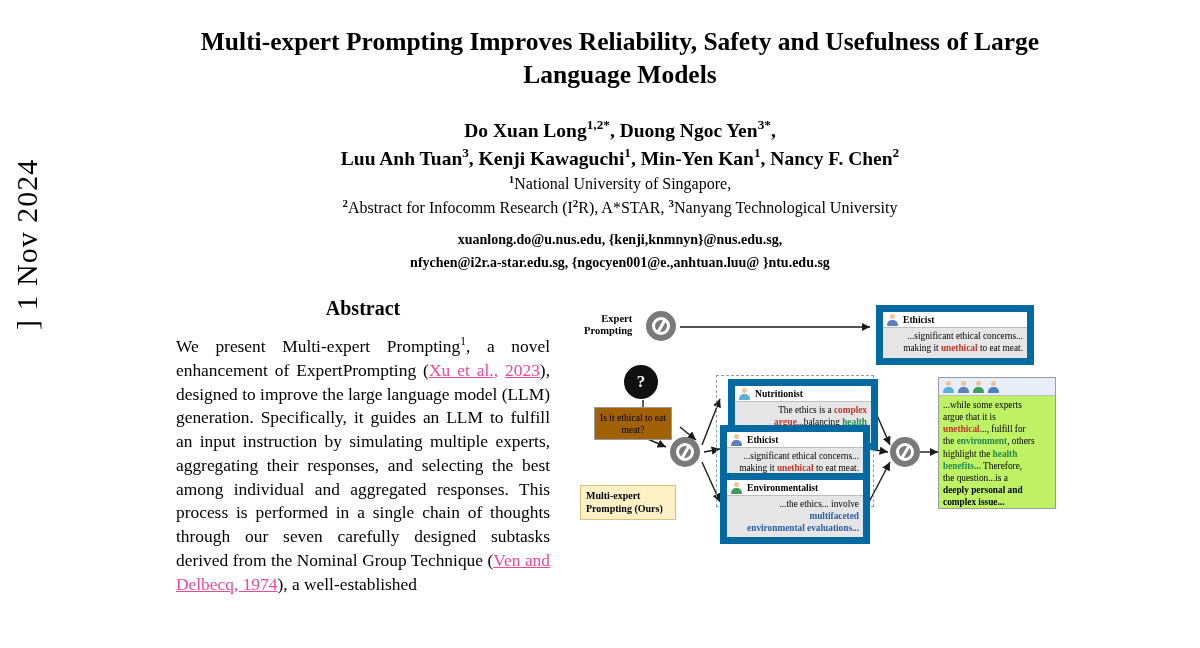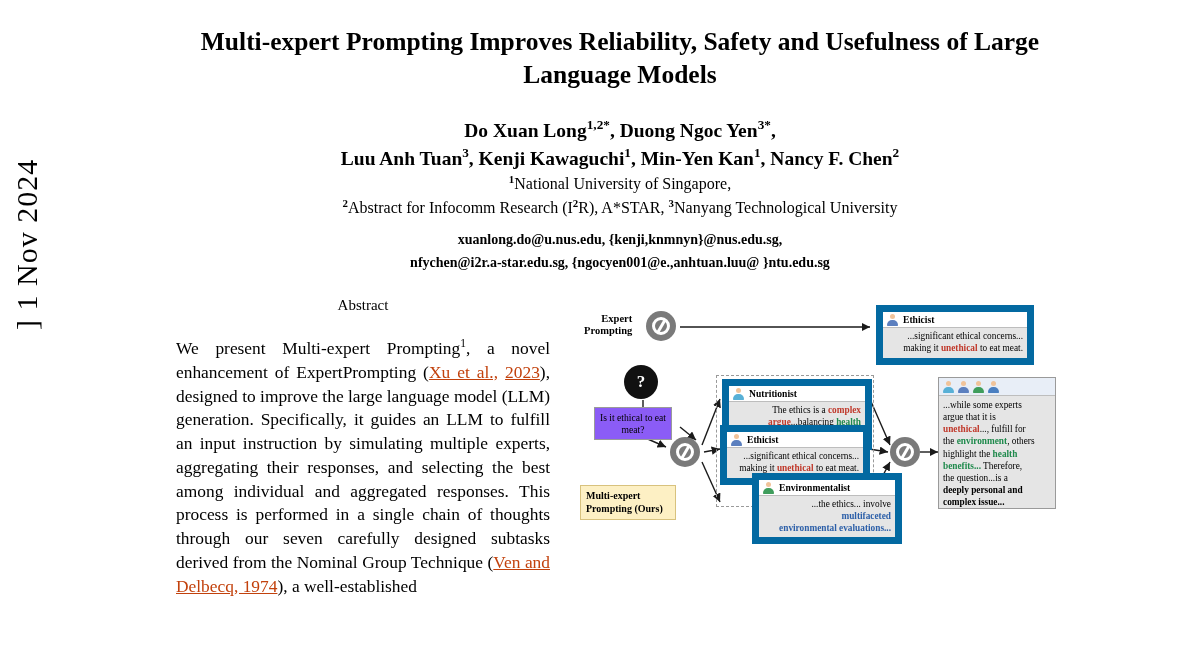--- a/index.html
+++ b/index.html
@@ -86,33 +86,33 @@
     box-sizing: border-box;
   }
   #col-right {
     width: 510px;
     padding-left: 30px;
     box-sizing: border-box;
   }
 
   #abstract-head {
     text-align: center;
-    font-size: 15px;
-    font-weight: normal;
-    margin-bottom: 22px;
+    font-size: 20px;
+    font-weight: bold;
+    margin-bottom: 14px;
   }
   #abstract-body {
     font-size: 17.4px;
     line-height: 1.365;
     text-align: justify;
     text-justify: inter-word;
     hyphens: manual;
   }
   #abstract-body sup { font-size: 0.66em; vertical-align: super; }
-  .cite { color: #c2410c; }
+  .cite { color: #ec4899; }
 
   
   #figure-area {
     width: 478px;
     position: relative;
   }
   #fig-box {
     position: relative;
     width: 478px;
     height: 248px;
@@ -209,21 +209,21 @@
     background: #111;
     color: #fff;
     font-weight: bold;
     font-size: 17px;
     display: flex; align-items: center; justify-content: center;
   }
 
   .pill {
     position: absolute;
     border: 1px solid #9a9a9a;
-    background: #8b5cf6;
+    background: #a16207;
     font-size: 9.6px;
     text-align: center;
     padding: 4px 3px;
     line-height: 1.2;
     box-sizing: border-box;
   }
 
   .tagbox {
     position: absolute;
     background: #fdf0c4;
@@ -237,21 +237,21 @@
 
   .group-box {
     position: absolute;
     border: 1px dashed #9a9a9a;
     box-sizing: border-box;
   }
 
   .final-card {
     position: absolute;
     border: 1px solid #9a9a9a;
-    background: #e5e5e5;
+    background: #bef264;
     box-sizing: border-box;
   }
   .final-head {
     display: flex; align-items: center; gap: 2px;
     padding: 2px 3px;
     background: #e8eef7;
     border-bottom: 1px solid #bdbdbd;
   }
   .final-body {
     padding: 3px 4px;
@@ -363,21 +363,21 @@
               <span>Ethicist</span>
             </div>
             <div class="card-body">
               <div>...significant ethical concerns...</div>
               <div><span>making it </span><span class="red">unethical</span><span> to eat meat.</span></div>
             </div>
           </div>
 
           <div class="group-box" style="left:136px; top:78px; width:158px; height:132px;"></div>
 
-          <div class="node-card" style="left:142px; top:82px; width:150px;">
+          <div class="node-card" style="left:148px; top:82px; width:150px;">
             <div class="card-head">
               <span class="avatar av-nut">
                   <span class="head"></span>
                   <span class="body"></span>
                 </span>
               <span>Nutritionist</span>
             </div>
             <div class="card-body">
               <div><span>The ethics is a </span><span class="red">complex</span></div>
               <div><span class="red">argue</span><span>...balancing </span><span class="green">health benefits...</span></div>
@@ -391,21 +391,21 @@
                   <span class="body"></span>
                 </span>
               <span>Ethicist</span>
             </div>
             <div class="card-body">
               <div>...significant ethical concerns...</div>
               <div><span>making it </span><span class="red">unethical</span><span> to eat meat.</span></div>
             </div>
           </div>
 
-          <div class="node-card" style="left:140px; top:176px; width:150px;margin-left:32px;">
+          <div class="node-card" style="left:140px; top:176px; width:150px;">
             <div class="card-head">
               <span class="avatar av-env">
                   <span class="head"></span>
                   <span class="body"></span>
                 </span>
               <span>Environmentalist</span>
             </div>
             <div class="card-body">
               <div><span>...the ethics... involve </span><span class="blue-t">multifaceted</span></div>
               <div><span class="blue-t">environmental evaluations...</span></div>

